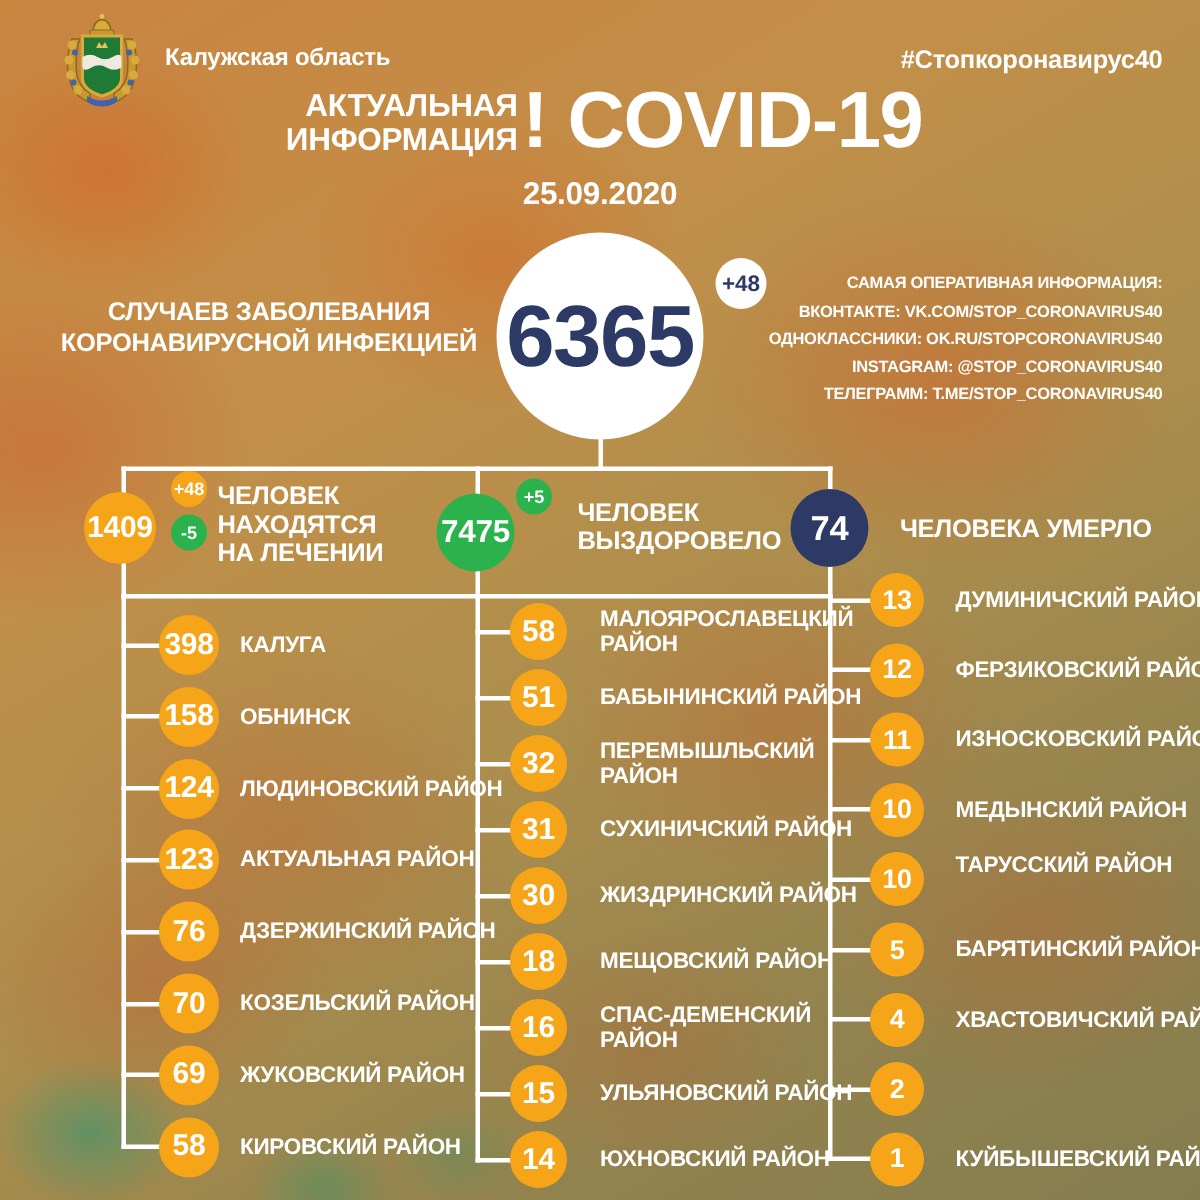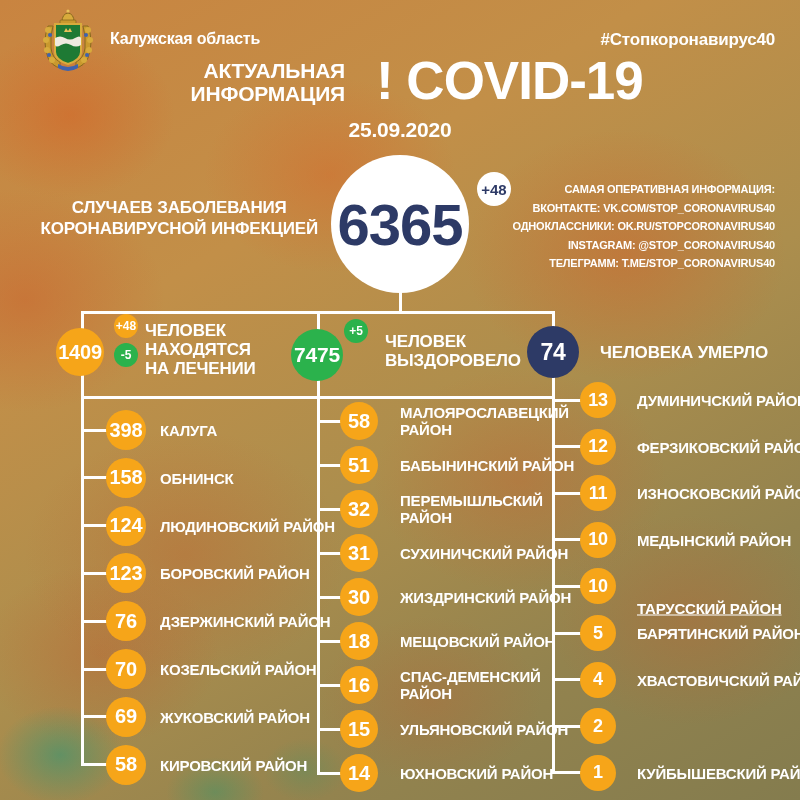--- a/index.html
+++ b/index.html
@@ -43,21 +43,21 @@
   .big-number{color:var(--navy);font-size:58px;letter-spacing:-1px;}
   .big-badge{position:absolute;left:477px;top:172px;width:34px;height:34px;border-radius:50%;
     background:#fff;color:var(--navy);font-size:15px;display:flex;align-items:center;
     justify-content:center;z-index:3;letter-spacing:0;}
   .total-label{position:absolute;right:482px;top:197px;text-align:center;white-space:pre;
     font-size:17px;line-height:21px;}
   .social{position:absolute;right:25px;top:180px;text-align:right;font-size:11px;line-height:18.5px;}
   .region-name{position:absolute;left:110px;top:30px;font-size:16px;}
   .hashtag{position:absolute;right:25px;top:30px;font-size:17px;}
   .title-block{position:absolute;right:455px;top:59px;text-align:right;font-size:21px;line-height:23px;}
-  .covid-title{position:absolute;left:348px;top:50px;font-size:53px;letter-spacing:-1px;margin-left:28px;}
+  .covid-title{position:absolute;left:348px;top:50px;font-size:53px;letter-spacing:-1px;}
   .date{position:absolute;left:300px;top:118px;width:200px;text-align:center;font-size:21px;}
 </style>
 </head>
 <body>
 
 <div id="stage">
 
   <svg class="abs" style="left:40px;top:8px;z-index:2" width="56" height="64" viewBox="0 0 56 64">
 
     <path d="M8 18 Q2 34 8 50 Q12 58 20 60 L20 54 Q12 50 11 40 Q10 28 13 18 Z" fill="#c9992e" stroke="#8a6a1e" stroke-width="1"></path>
@@ -145,21 +145,21 @@
       <div class="count-circle" style="left: 106px; top: 410px; width: 40px; height: 40px; font-size: 20px;">398</div>
       <div class="district-label" style="left: 160px; top: 430px;">КАЛУГА</div>
       <div class="connector-line" style="left: 81px; top: 476.3px; width: 29px; height: 3px;"></div>
       <div class="count-circle" style="left: 106px; top: 457.8px; width: 40px; height: 40px; font-size: 20px;">158</div>
       <div class="district-label" style="left: 160px; top: 477.8px;">ОБНИНСК</div>
       <div class="connector-line" style="left: 81px; top: 524.1px; width: 29px; height: 3px;"></div>
       <div class="count-circle" style="left: 106px; top: 505.6px; width: 40px; height: 40px; font-size: 20px;">124</div>
       <div class="district-label" style="left: 160px; top: 525.6px;">ЛЮДИНОВСКИЙ РАЙОН</div>
       <div class="connector-line" style="left: 81px; top: 571.9px; width: 29px; height: 3px;"></div>
       <div class="count-circle" style="left: 106px; top: 553.4px; width: 40px; height: 40px; font-size: 20px;">123</div>
-      <div class="district-label" style="left: 160px; top: 573.4px;">БОРОВСКИЙ РАЙОН</div>
+      <div class="district-label" style="left: 160px; top: 573.4px;">АКТУАЛЬНАЯ РАЙОН</div>
       <div class="connector-line" style="left: 81px; top: 619.7px; width: 29px; height: 3px;"></div>
       <div class="count-circle" style="left: 106px; top: 601.2px; width: 40px; height: 40px; font-size: 20px;">76</div>
       <div class="district-label" style="left: 160px; top: 621.2px;">ДЗЕРЖИНСКИЙ РАЙОН</div>
       <div class="connector-line" style="left: 81px; top: 667.5px; width: 29px; height: 3px;"></div>
       <div class="count-circle" style="left: 106px; top: 649px; width: 40px; height: 40px; font-size: 20px;">70</div>
       <div class="district-label" style="left: 160px; top: 669px;">КОЗЕЛЬСКИЙ РАЙОН</div>
       <div class="connector-line" style="left: 81px; top: 715.3px; width: 29px; height: 3px;"></div>
       <div class="count-circle" style="left: 106px; top: 696.8px; width: 40px; height: 40px; font-size: 20px;">69</div>
       <div class="district-label" style="left: 160px; top: 716.8px;">ЖУКОВСКИЙ РАЙОН</div>
       <div class="connector-line" style="left: 81px; top: 763.1px; width: 29px; height: 3px;"></div>
@@ -204,21 +204,21 @@
       <div class="count-circle" style="left: 580px; top: 428.6px; width: 36px; height: 36px; font-size: 18px;">12</div>
       <div class="district-label" style="left: 637px; top: 446.6px;">ФЕРЗИКОВСКИЙ РАЙОН</div>
       <div class="connector-line" style="left: 552px; top: 491.7px; width: 32px; height: 3px;"></div>
       <div class="count-circle" style="left: 580px; top: 475.2px; width: 36px; height: 36px; font-size: 18px;">11</div>
       <div class="district-label" style="left: 637px; top: 493.2px;">ИЗНОСКОВСКИЙ РАЙОН</div>
       <div class="connector-line" style="left: 552px; top: 538.3px; width: 32px; height: 3px;"></div>
       <div class="count-circle" style="left: 580px; top: 521.8px; width: 36px; height: 36px; font-size: 18px;">10</div>
       <div class="district-label" style="left: 637px; top: 539.8px;">МЕДЫНСКИЙ РАЙОН</div>
       <div class="connector-line" style="left: 552px; top: 584.9px; width: 32px; height: 3px;"></div>
       <div class="count-circle" style="left: 580px; top: 568.4px; width: 36px; height: 36px; font-size: 18px;">10</div>
-      <div class="district-label" style="left: 637px; top: 608px; text-decoration: underline;">ТАРУССКИЙ РАЙОН</div>
+      <div class="district-label" style="left: 637px; top: 577px;">ТАРУССКИЙ РАЙОН</div>
       <div class="connector-line" style="left: 552px; top: 631.5px; width: 32px; height: 3px;"></div>
       <div class="count-circle" style="left: 580px; top: 615px; width: 36px; height: 36px; font-size: 18px;">5</div>
       <div class="district-label" style="left: 637px; top: 633px;">БАРЯТИНСКИЙ РАЙОН</div>
       <div class="connector-line" style="left: 552px; top: 678.1px; width: 32px; height: 3px;"></div>
       <div class="count-circle" style="left: 580px; top: 661.6px; width: 36px; height: 36px; font-size: 18px;">4</div>
       <div class="district-label" style="left: 637px; top: 679.6px;">ХВАСТОВИЧСКИЙ РАЙОН</div>
       <div class="connector-line" style="left: 552px; top: 724.7px; width: 32px; height: 3px;"></div>
       <div class="count-circle" style="left: 580px; top: 708.2px; width: 36px; height: 36px; font-size: 18px;">2</div>
       <div class="connector-line" style="left: 552px; top: 771.3px; width: 32px; height: 3px;"></div>
       <div class="count-circle" style="left: 580px; top: 754.8px; width: 36px; height: 36px; font-size: 18px;">1</div>

